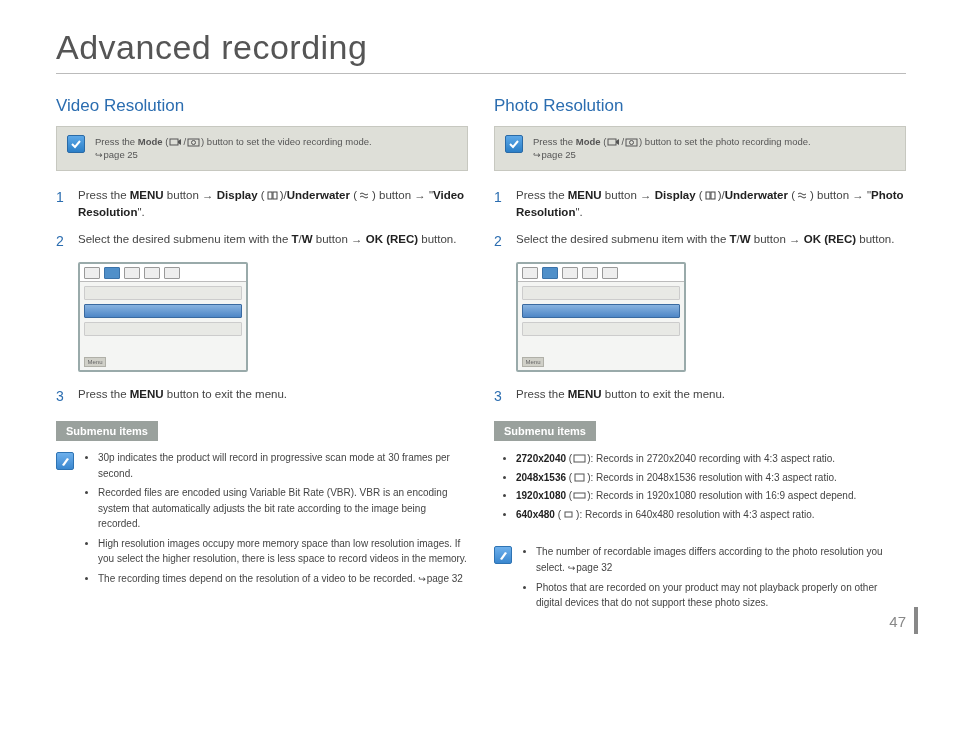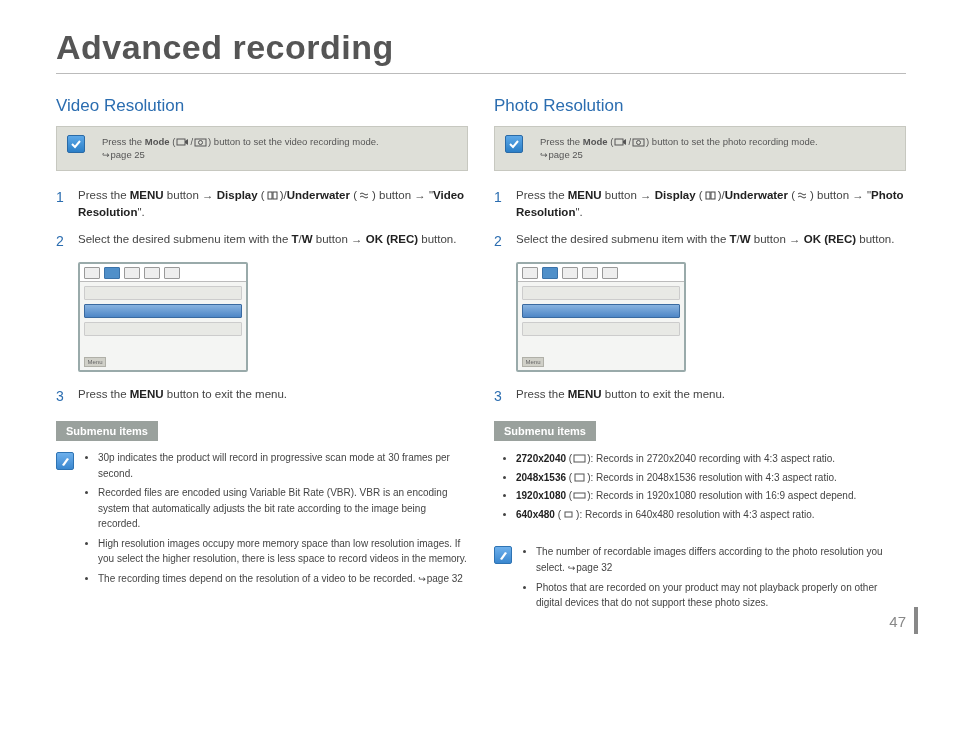--- a/index.html
+++ b/index.html
@@ -8,21 +8,21 @@
     font-size: 11px;
     color: #333;
     width: 954px;
     height: 730px;
     background: #fff;
     position: relative;
     padding: 28px 48px 20px 56px;
   }
   .page-title {
     font-size: 34px;
-    font-weight: 700;
+    font-weight: 400;
     color: #555;
     border-bottom: 1px solid #bbb;
     padding-bottom: 6px;
     margin-bottom: 22px;
     letter-spacing: 0.5px;
   }
   .columns { display: flex; gap: 26px; }
   .col { flex: 1; }
   .section-title {
     font-size: 17px;
@@ -42,21 +42,21 @@
   }
   .callout .icon-box {
     width: 18px; height: 18px;
     background: linear-gradient(180deg,#5da8e8,#2b7fc7);
     border: 1px solid #2a6aa6;
     border-radius: 2px;
     display:flex; align-items:center; justify-content:center;
     flex-shrink:0;
   }
   .callout .icon-box svg { width:12px; height:12px; }
-  .callout-text { font-size: 9.5px; color: #555; line-height: 1.4; margin-left: 7px; }
+  .callout-text { font-size: 9.5px; color: #555; line-height: 1.4; }
   .step { display:flex; gap:10px; margin-bottom: 10px; font-size: 11.5px; color:#444; line-height:1.5; }
   .step-num { color:#2b6db0; font-size: 14px; width:12px; flex-shrink:0; font-weight:400;}
   .step b { color:#222; font-weight:700; }
   .arrow { font-family: Arial; }
   .mini-icon {
     display:inline-block; vertical-align:middle;
     width:13px; height:11px; margin:0 1px;
     position:relative; top:-1px;
   }
   .screenshot {

